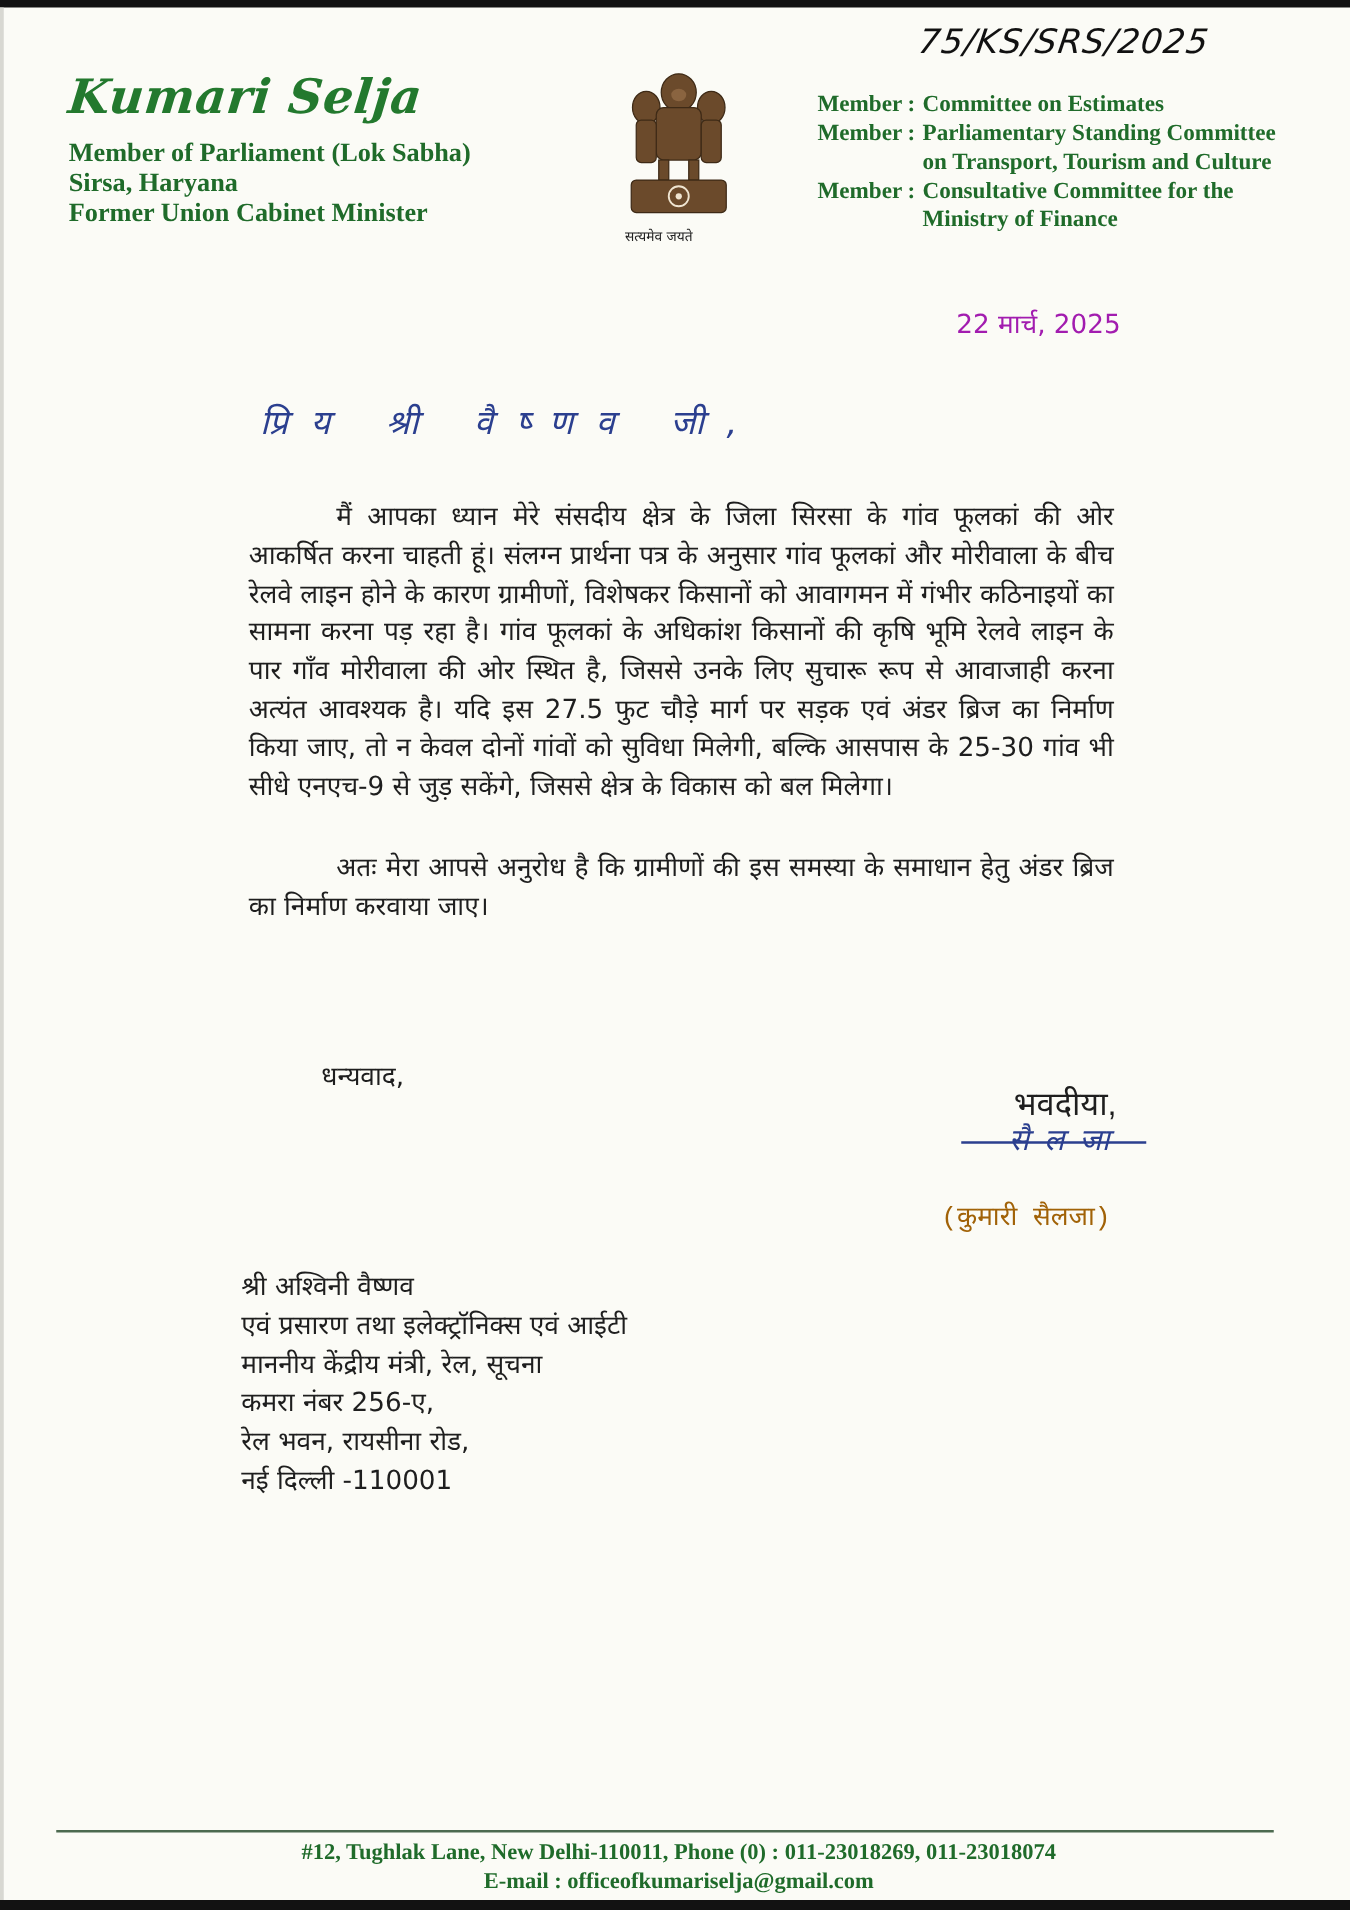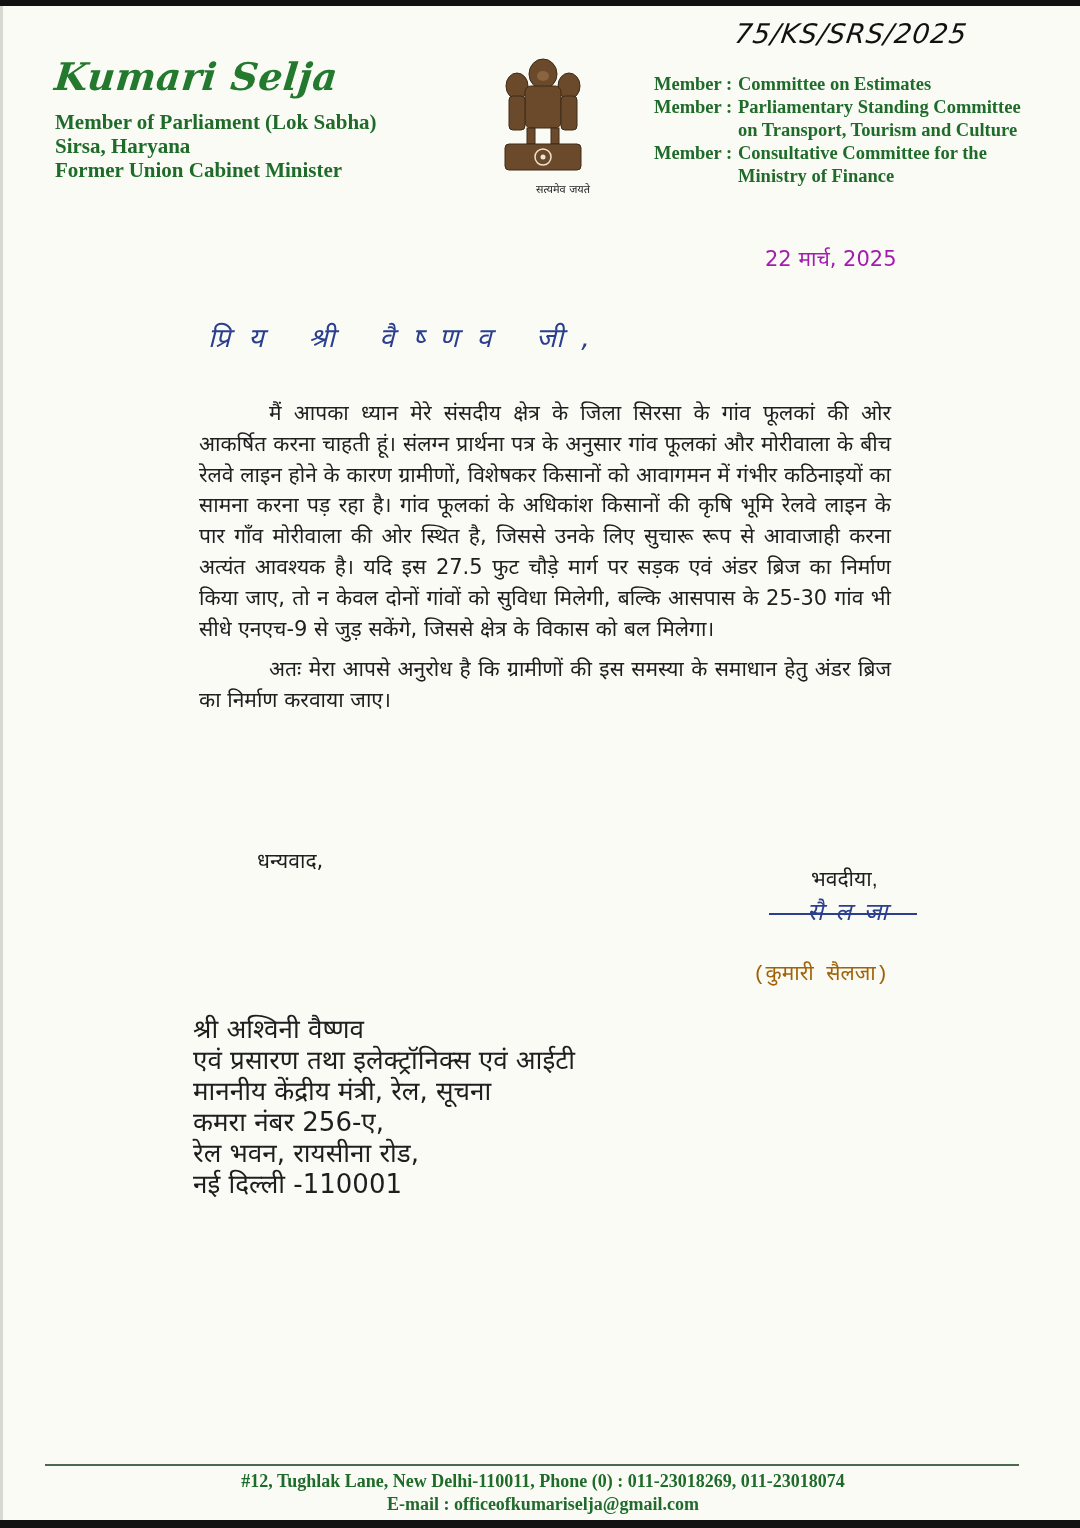--- a/index.html
+++ b/index.html
@@ -27,21 +27,21 @@
   }
   .ref {
     position: absolute; left: 732px; top: 12px;
     font-family: "DejaVu Sans", sans-serif; font-style: italic; font-size: 27px;
     color: #111; letter-spacing: 1px; transform: skewX(-8deg);
   }
   .emblem {
     position: absolute; left: 494px; top: 46px; width: 92px; height: 130px;
   }
   .motto {
-    position: absolute; left: 497px; top: 175px; width: 90px; text-align: right;
+    position: absolute; left: 497px; top: 175px; width: 90px; text-align: left;
     font-family: "DejaVu Sans", sans-serif; font-size: 11px; color: #222;
   }
   .committees {
     position: absolute; left: 651px; top: 67px;
     font-family: "Liberation Serif", serif; font-weight: bold; font-size: 18.5px;
     line-height: 23px; color: #1f6b2a;
   }
   .committees .row { display: flex; }
   .committees .lbl { width: 84px; flex: none; }
   .committees .val { white-space: nowrap; }
@@ -55,46 +55,46 @@
     font-family: "DejaVu Sans", sans-serif; font-size: 27px; color: #2b3f8f;
     font-style: italic; letter-spacing: 18px;
   }
 
   .body {
     position: absolute; left: 196px; top: 392px; width: 692px;
     font-family: "DejaVu Sans", sans-serif; font-size: 21px; line-height: 30.8px;
     color: #1e1e1e; text-align: justify;
   }
   .body p { margin: 0; text-indent: 70px; }
-  .body p + p { margin-top: 10px; }
+  .body p + p { margin-top: 35px; }
 
   .thanks {
     position: absolute; left: 254px; top: 840px;
     font-family: "DejaVu Sans", sans-serif; font-size: 21px; color: #1e1e1e;
   }
   .closing {
     position: absolute; left: 808px; top: 858px;
-    font-family: Liberation Sans, sans-serif; font-size: 21px; color: #1e1e1e; text-align: center;
+    font-family: Liberation Sans, sans-serif; font-size: 26px; color: #1e1e1e; text-align: center;
   }
   .signature {
     position: absolute; left: 762px; top: 888px;
     font-family: "DejaVu Sans", sans-serif; font-style: italic; font-size: 24px; color: #2b3f8f;
     letter-spacing: 12px;
     margin-left: 42px;
   }
   .sig-line {
     position: absolute; left: 766px; top: 907px; width: 148px; height: 2px; background: #2b3f8f;
   }
   .signer {
     position: absolute; left: 750px; top: 952px;
     font-family: Liberation Mono, monospace; font-size: 21px; color: #a16207;
   }
   .address {
     position: absolute; left: 190px; top: 1008px;
-    font-family: "DejaVu Sans", sans-serif; font-size: 26px; line-height: 31px; color: #1e1e1e;
+    font-family: "DejaVu Sans", sans-serif; font-size: 21px; line-height: 31px; color: #1e1e1e;
   }
   .footer-rule {
     position: absolute; left: 42px; top: 1458px; width: 974px; height: 2px; background: #4c6a50;
   }
   .footer {
     position: absolute; left: 0; top: 1464px; width: 1080px; text-align: center;
     font-family: "Liberation Serif", serif; font-weight: bold; font-size: 18px;
     line-height: 23px; color: #1f6b2a;
   }
 </style>

